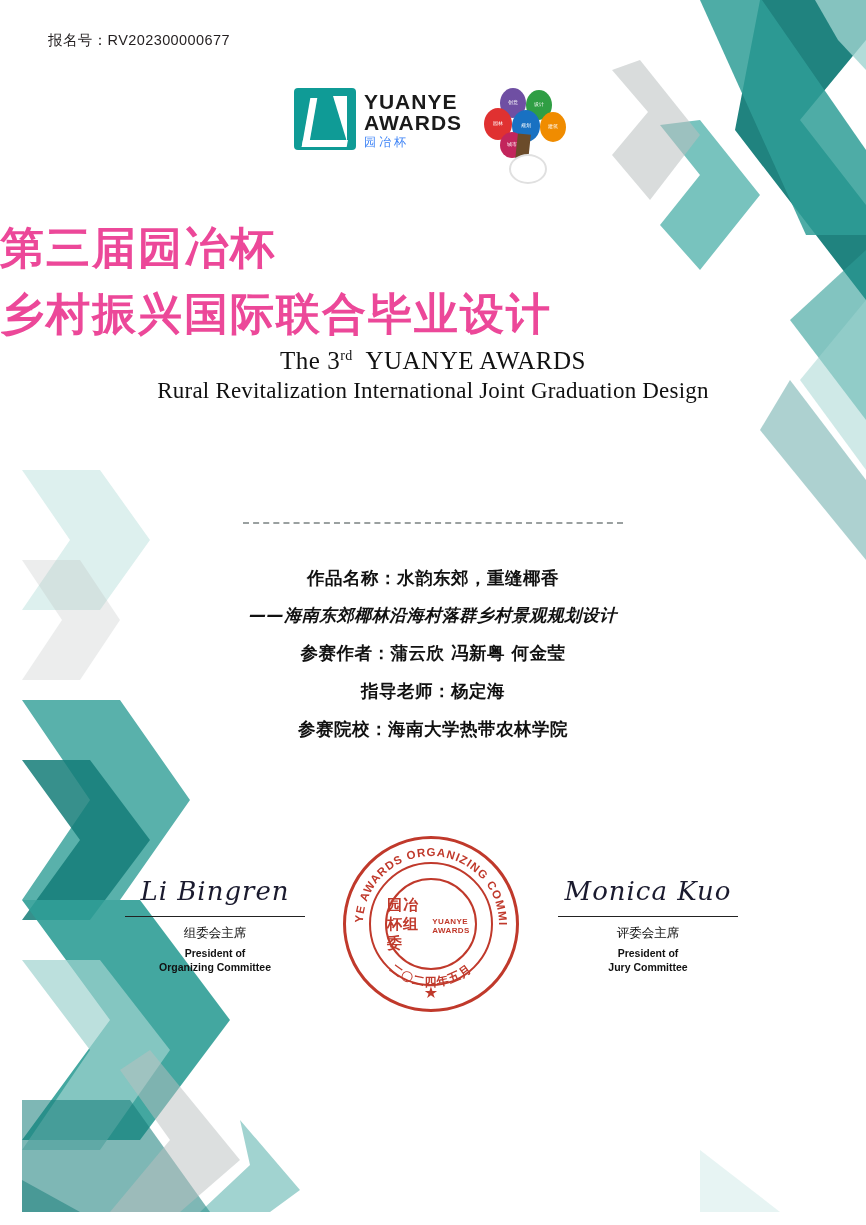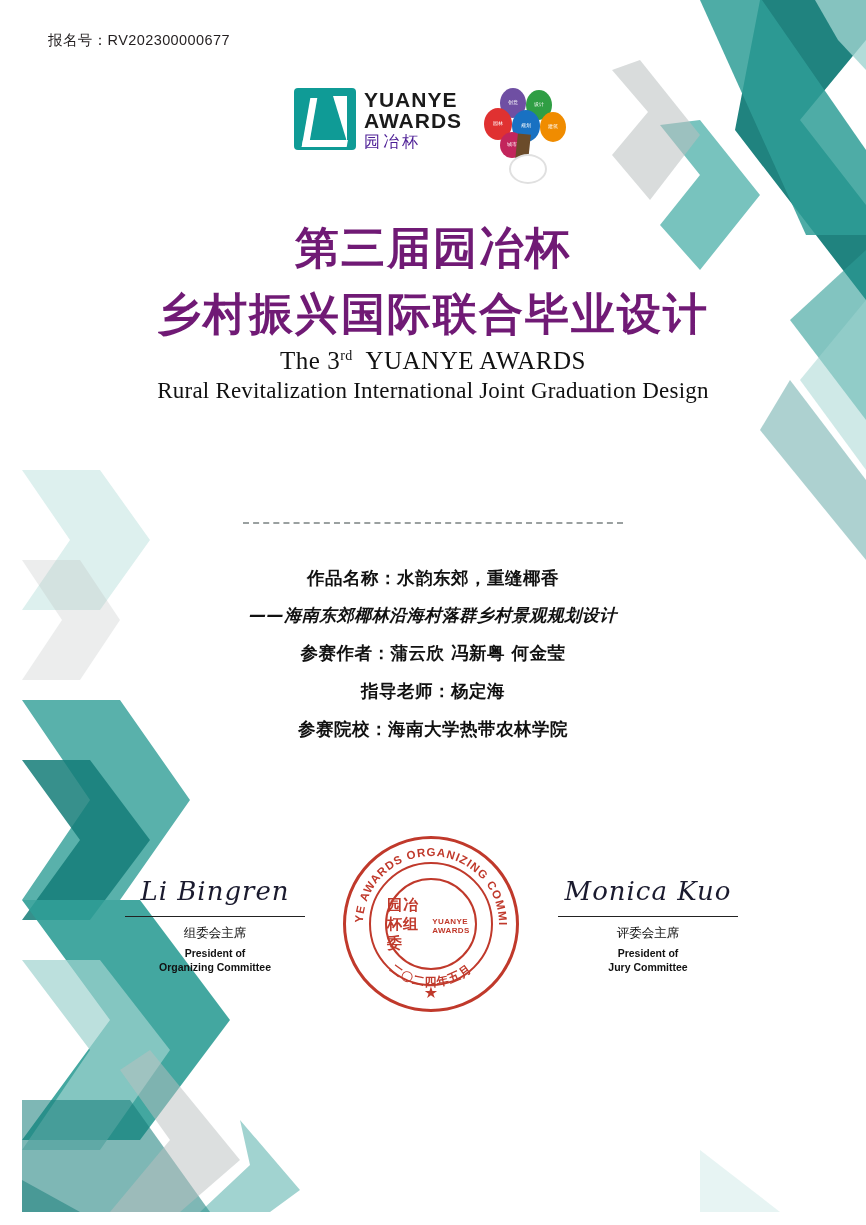--- a/index.html
+++ b/index.html
@@ -84,22 +84,22 @@
     letter-spacing: 1px;
     color: #1a1a1a;
   }
   .yuanye-text .l2 {
     font-size: 21px;
     font-weight: bold;
     letter-spacing: 1px;
     color: #1a1a1a;
   }
   .yuanye-text .l3 {
-    font-size: 16px;
-    color: #4c1d95;
+    font-size: 12px;
+    color: #3b82f6;
     letter-spacing: 3px;
     margin-top: 3px;
   }
   .balloon-mark {
     position: relative;
     width: 96px;
     height: 92px;
   }
   .balloon {
     position: absolute;
@@ -133,22 +133,21 @@
     height: 26px;
     border-radius: 50%;
     background: #ffffff;
     border: 2px solid #e0e0e0;
   }
   
   .title-cn {
     position: absolute;
     left: 0;
     width: 866px;
-    text-align: center;
-    color: #701a75;
+    color: #ec4899;
     font-weight: bold;
     font-family: "DejaVu Sans", "Liberation Sans", sans-serif;
   }
   .title-cn-1 {
     top: 219px;
     font-size: 44px;
     letter-spacing: 2px;
   }
   .title-cn-2 {
     top: 285px;

